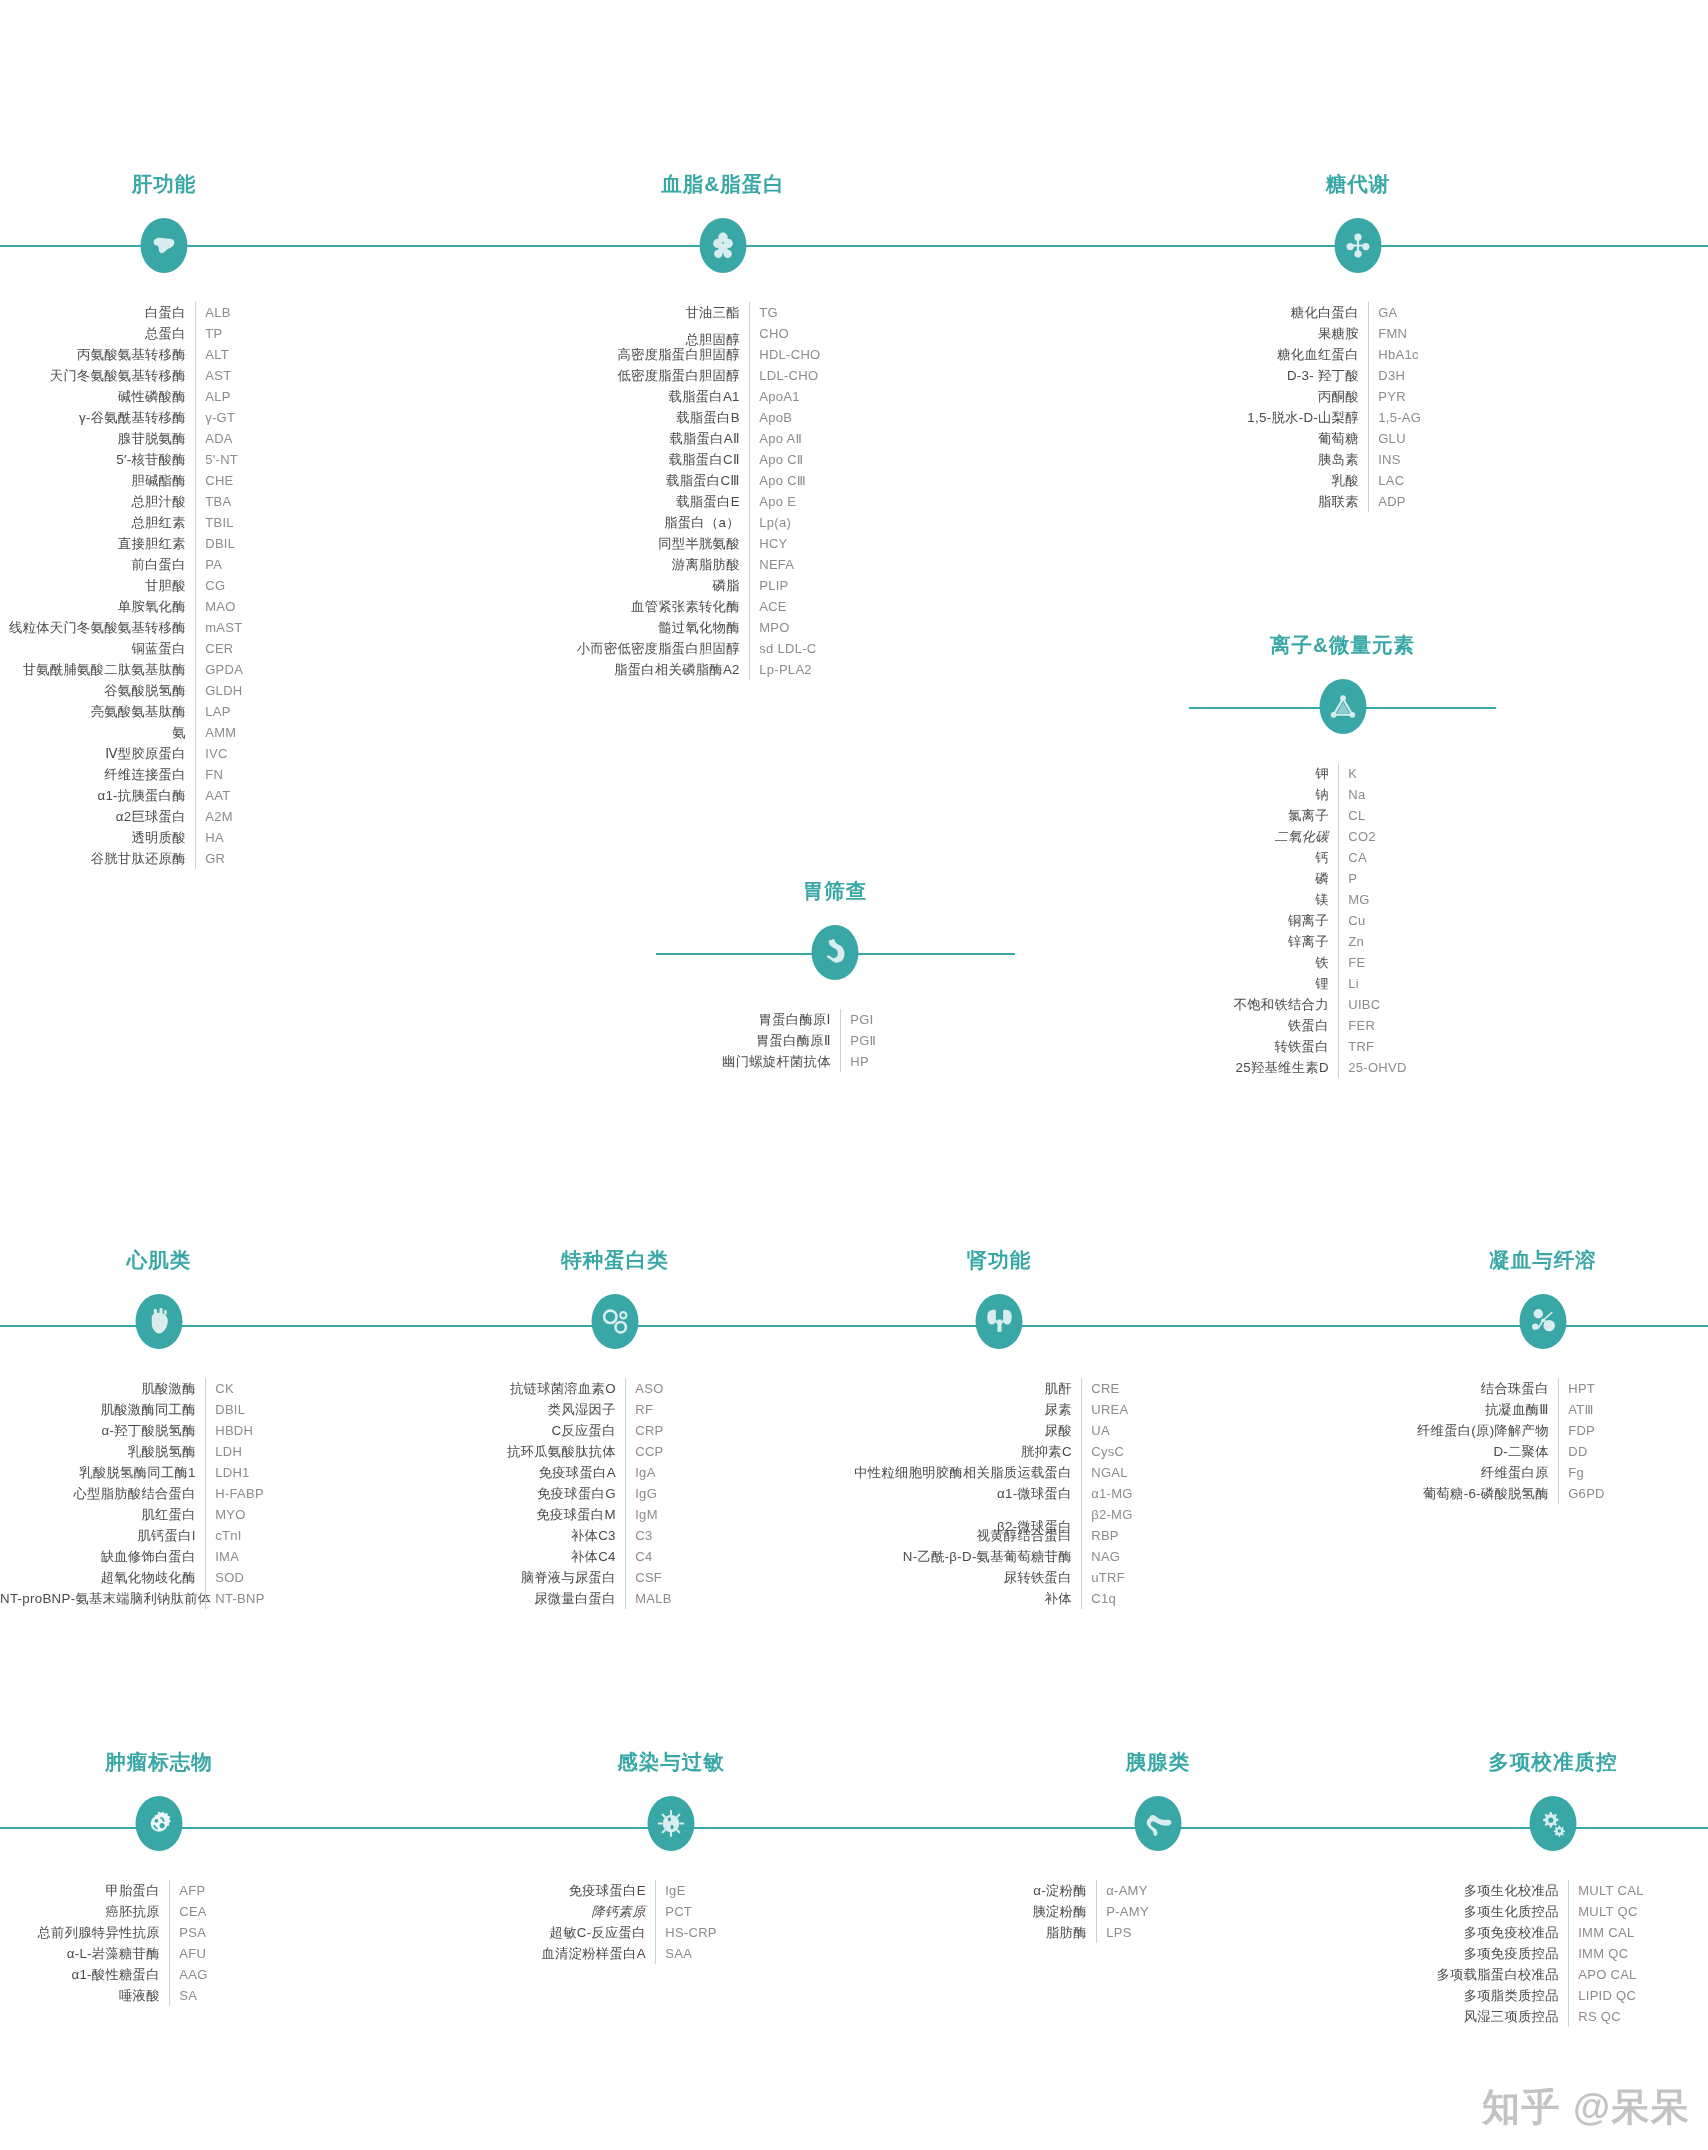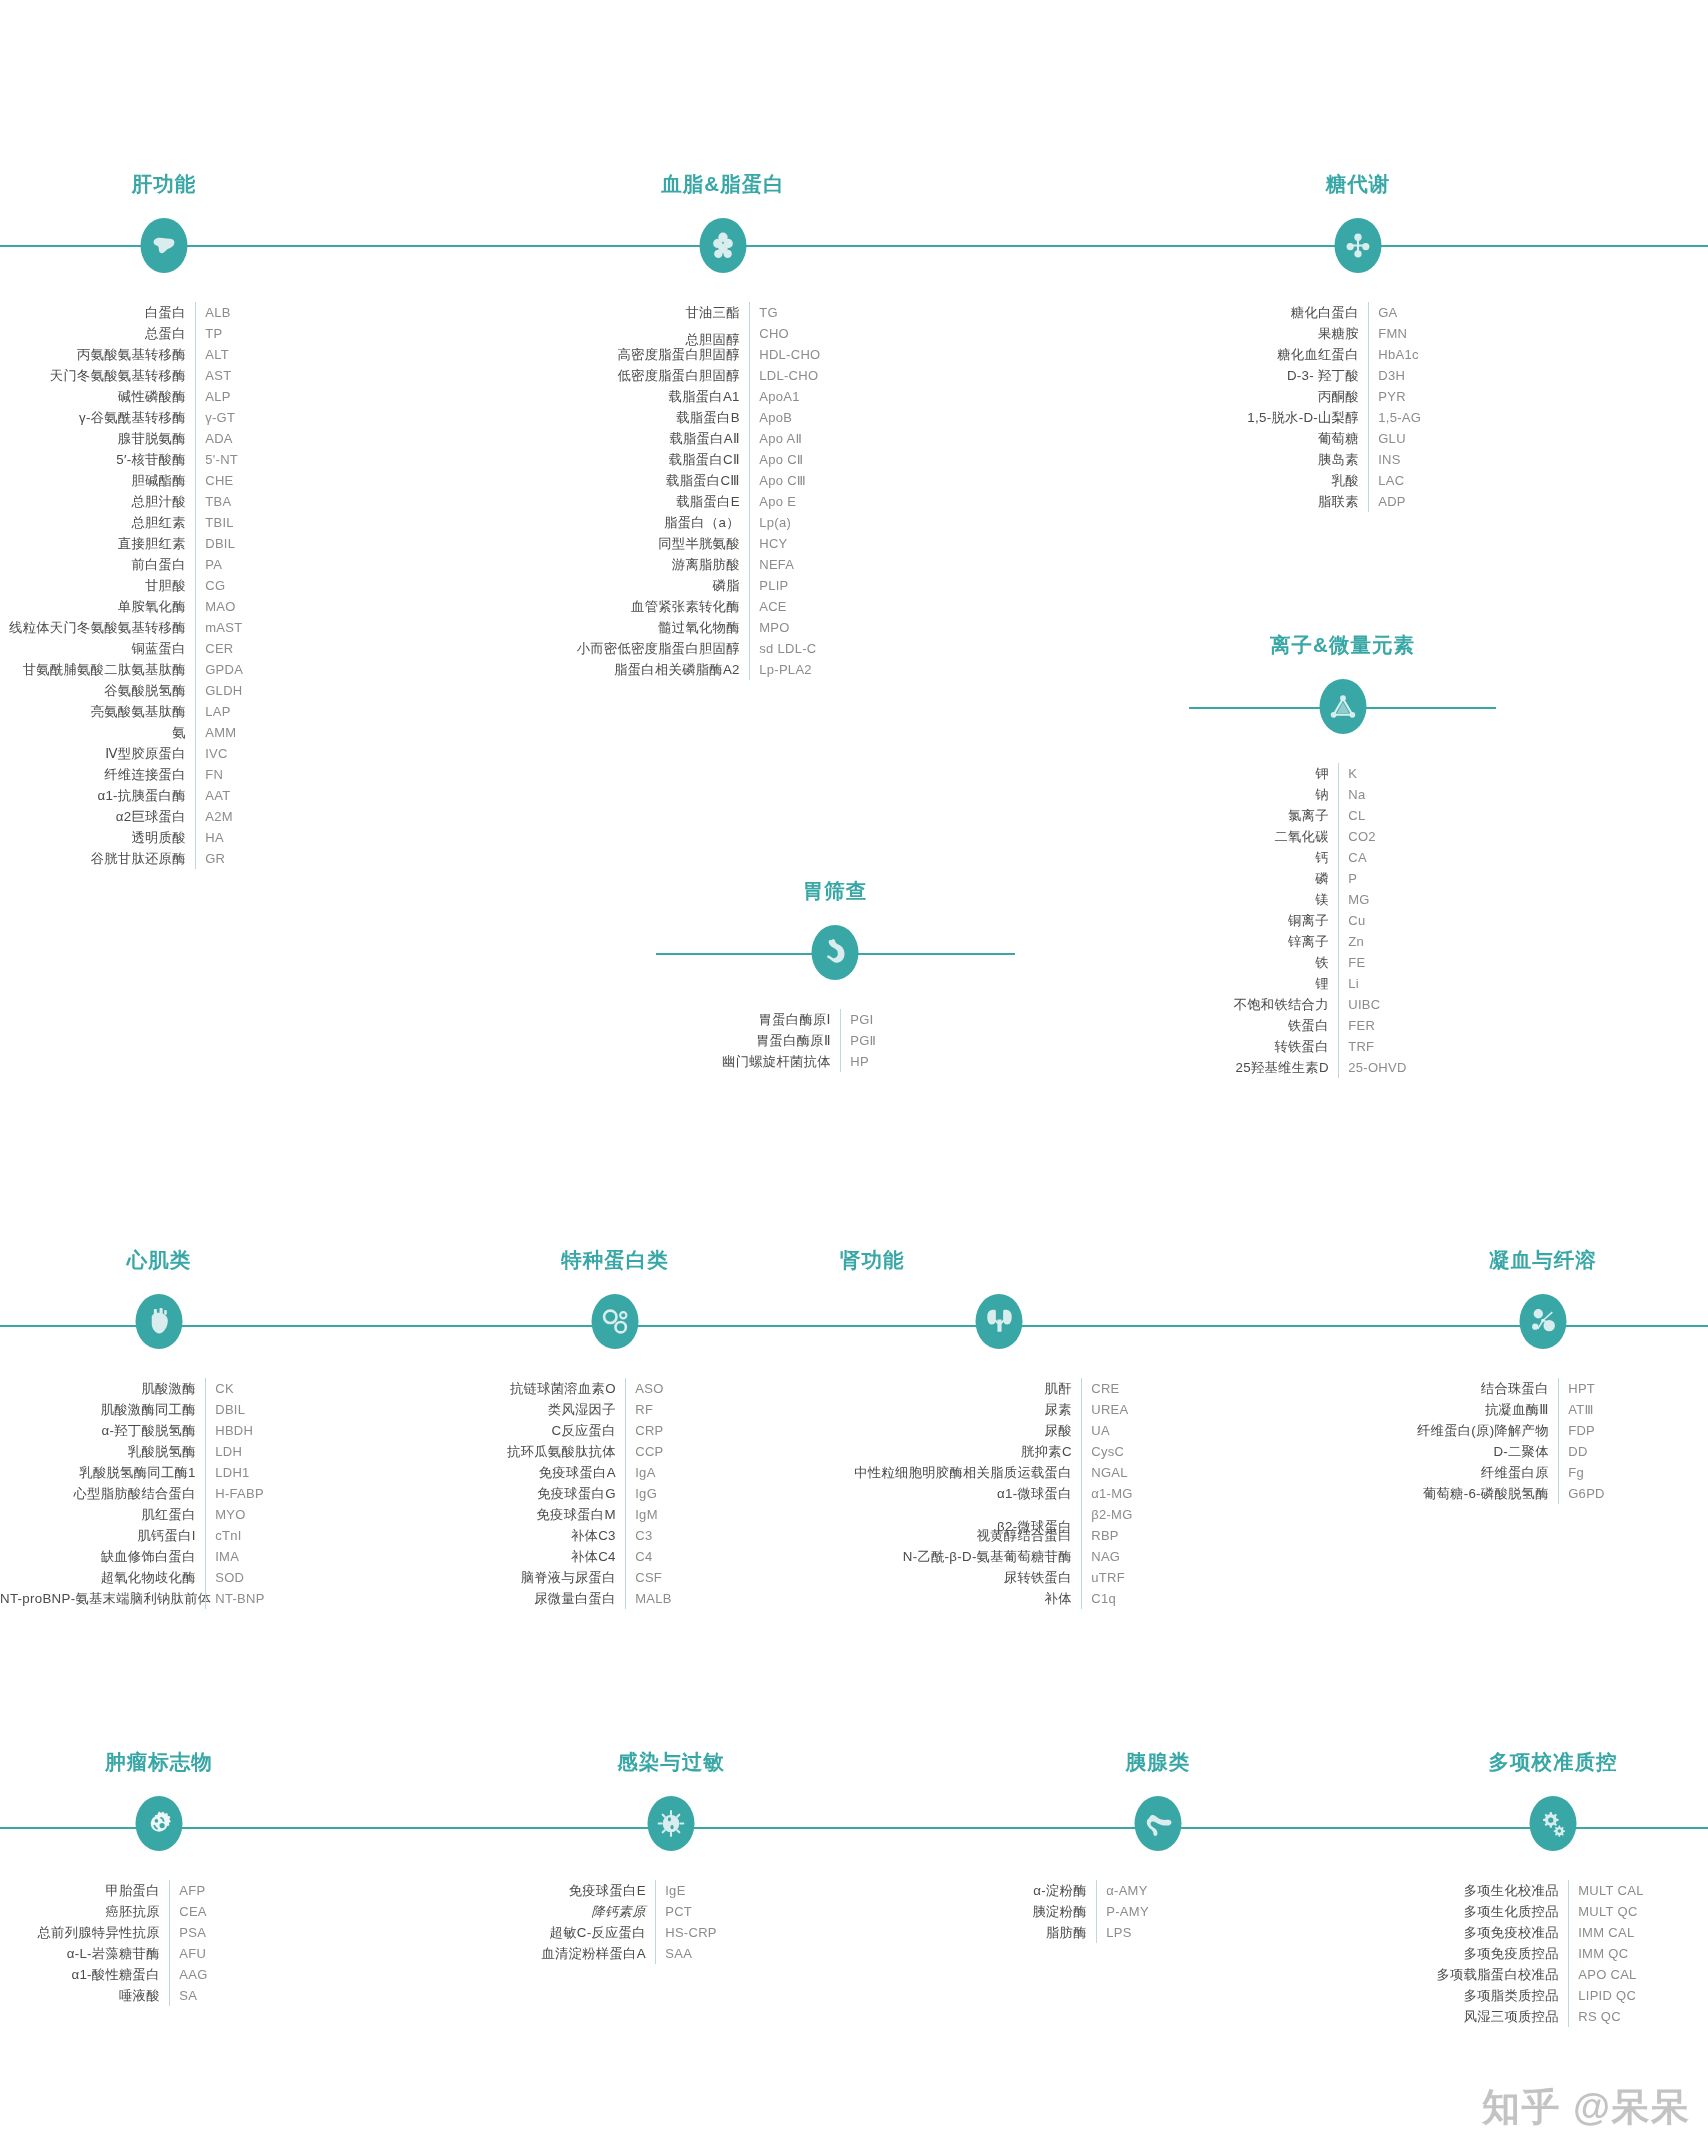--- a/index.html
+++ b/index.html
@@ -496,21 +496,21 @@
           <div class="cn" style="width: 149px;">钠</div>
           <div class="divider"></div>
           <div class="en">Na</div>
         </div>
         <div class="row">
           <div class="cn" style="width: 149px;">氯离子</div>
           <div class="divider"></div>
           <div class="en">CL</div>
         </div>
         <div class="row">
-          <div class="cn" style="width: 149px;">二氧化碳</div>
+          <div class="cn" style="width: 149px; font-style: italic;">二氧化碳</div>
           <div class="divider"></div>
           <div class="en">CO2</div>
         </div>
         <div class="row">
           <div class="cn" style="width: 149px;">钙</div>
           <div class="divider"></div>
           <div class="en">CA</div>
         </div>
         <div class="row">
           <div class="cn" style="width: 149px;">磷</div>
@@ -696,21 +696,21 @@
         </div>
         <div class="row">
           <div class="cn" style="width: 169px;">尿微量白蛋白</div>
           <div class="divider"></div>
           <div class="en">MALB</div>
         </div>
       </div>
   </div>
 
   <div class="section" style="left:840px; top:1240px; width:318px;">
-    <div class="sec-title" style="top:10.2px; left:auto; right:0; transform:none; width:100%; text-align:left;">肾功能</div>
+    <div class="sec-title" style="top:10.2px; left:auto; right:0; transform:none; width:100%; text-align:center;">肾功能</div>
     <span class="sec-icon" style="top:54px;">
       <svg width="28" height="27" viewBox="0 0 54 52">
         <path d="M20 6c0-4-14-4-16 6-2 9 1 20 8 20 5 0 8-4 8-10 0-6 0-12 0-16z" fill="#d9edee"></path>
         <path d="M34 6c0-4 14-4 16 6 2 9-1 20-8 20-5 0-8-4-8-10 0-6 0-12 0-16z" fill="#d9edee"></path>
         <path d="M25 22v24M29 22v24" stroke="#d9edee" stroke-width="4"></path>
         <path d="M25 30c-3-4-6-6-9-7M29 30c3-4 6-6 9-7" stroke="#d9edee" stroke-width="4" fill="none"></path>
       </svg>
     </span>
     <div class="items" style="top:138px;">
         <div class="row">

